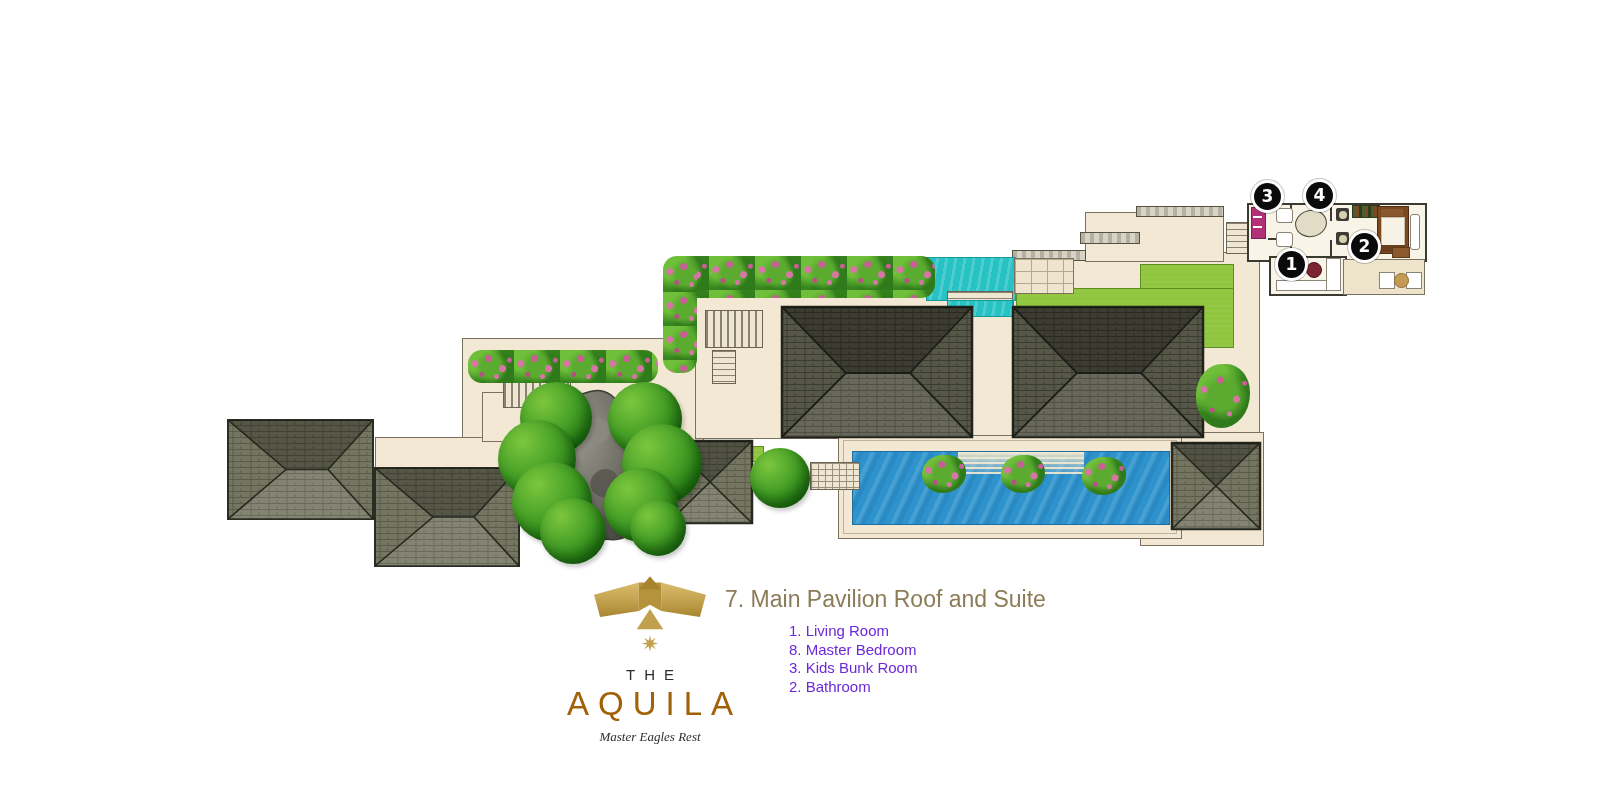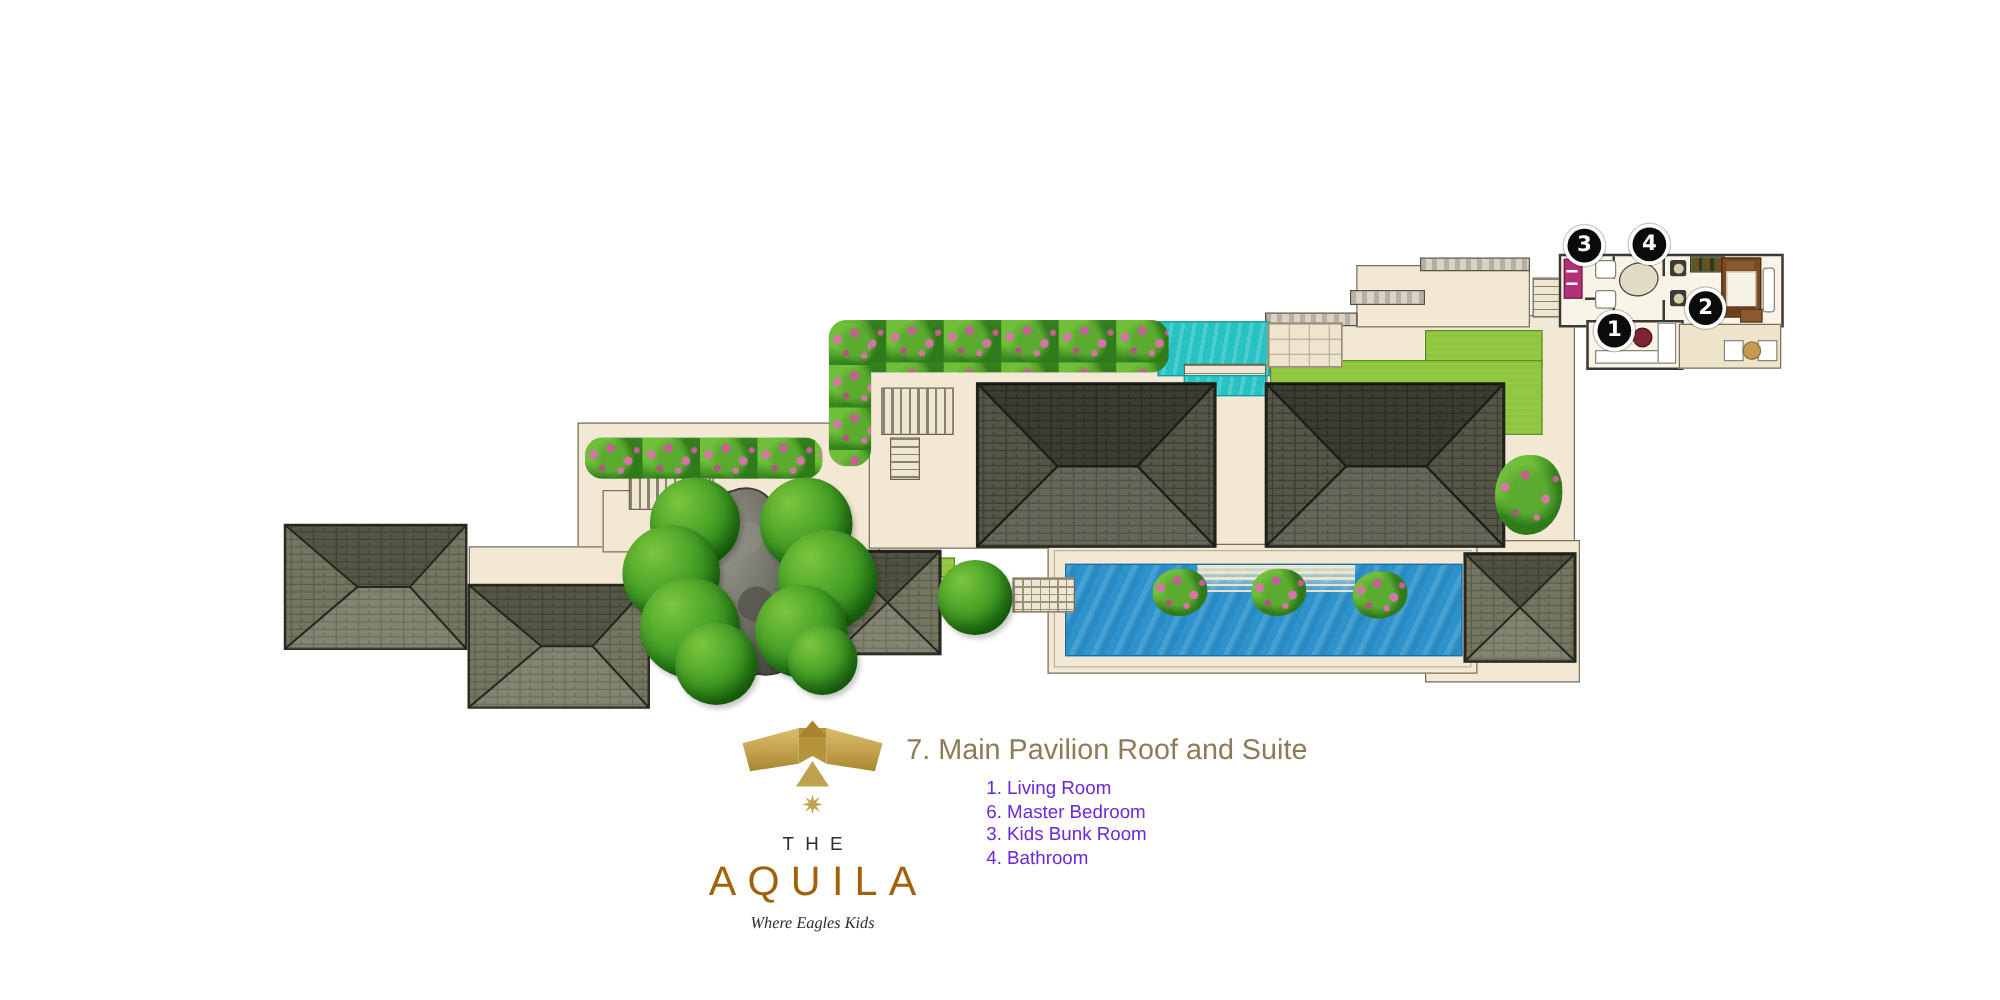--- a/index.html
+++ b/index.html
@@ -244,24 +244,24 @@
       </defs>
       <polygon points="0,18 44,6 44,34 6,40" fill="url(#gold)"></polygon>
       <polygon points="110,18 66,6 66,34 104,40" fill="url(#gold)"></polygon>
       <polygon points="44,6 66,6 66,34 55,28 44,34" fill="#b5933c"></polygon>
       <polygon points="55,0 44,13 66,13" fill="#a8842f"></polygon>
       <polygon points="55,32 42,52 68,52" fill="#c2a14e"></polygon>
       <polygon transform="translate(55,66)" fill="#c2a14e" points="8,0 2.8,1.2 5.7,5.7 1.2,2.8 0,8 -1.2,2.8 -5.7,5.7 -2.8,1.2 -8,0 -2.8,-1.2 -5.7,-5.7 -1.2,-2.8 0,-8 1.2,-2.8 5.7,-5.7 2.8,-1.2"></polygon>
     </svg>
     <div class="the">THE</div>
     <div class="name">AQUILA</div>
-    <div class="tagline">Where Eagles Kids</div>
+    <div class="tagline">Master Eagles Rest</div>
   </div>
 
   <div class="plan-title">7. Main Pavilion Roof and Suite</div>
   <div class="legend">
     <div>1. Living Room</div>
-    <div>6. Master Bedroom</div>
+    <div>8. Master Bedroom</div>
     <div>3. Kids Bunk Room</div>
-    <div>4. Bathroom</div>
+    <div>2. Bathroom</div>
   </div>
 
 </div>
 
 </body></html>

